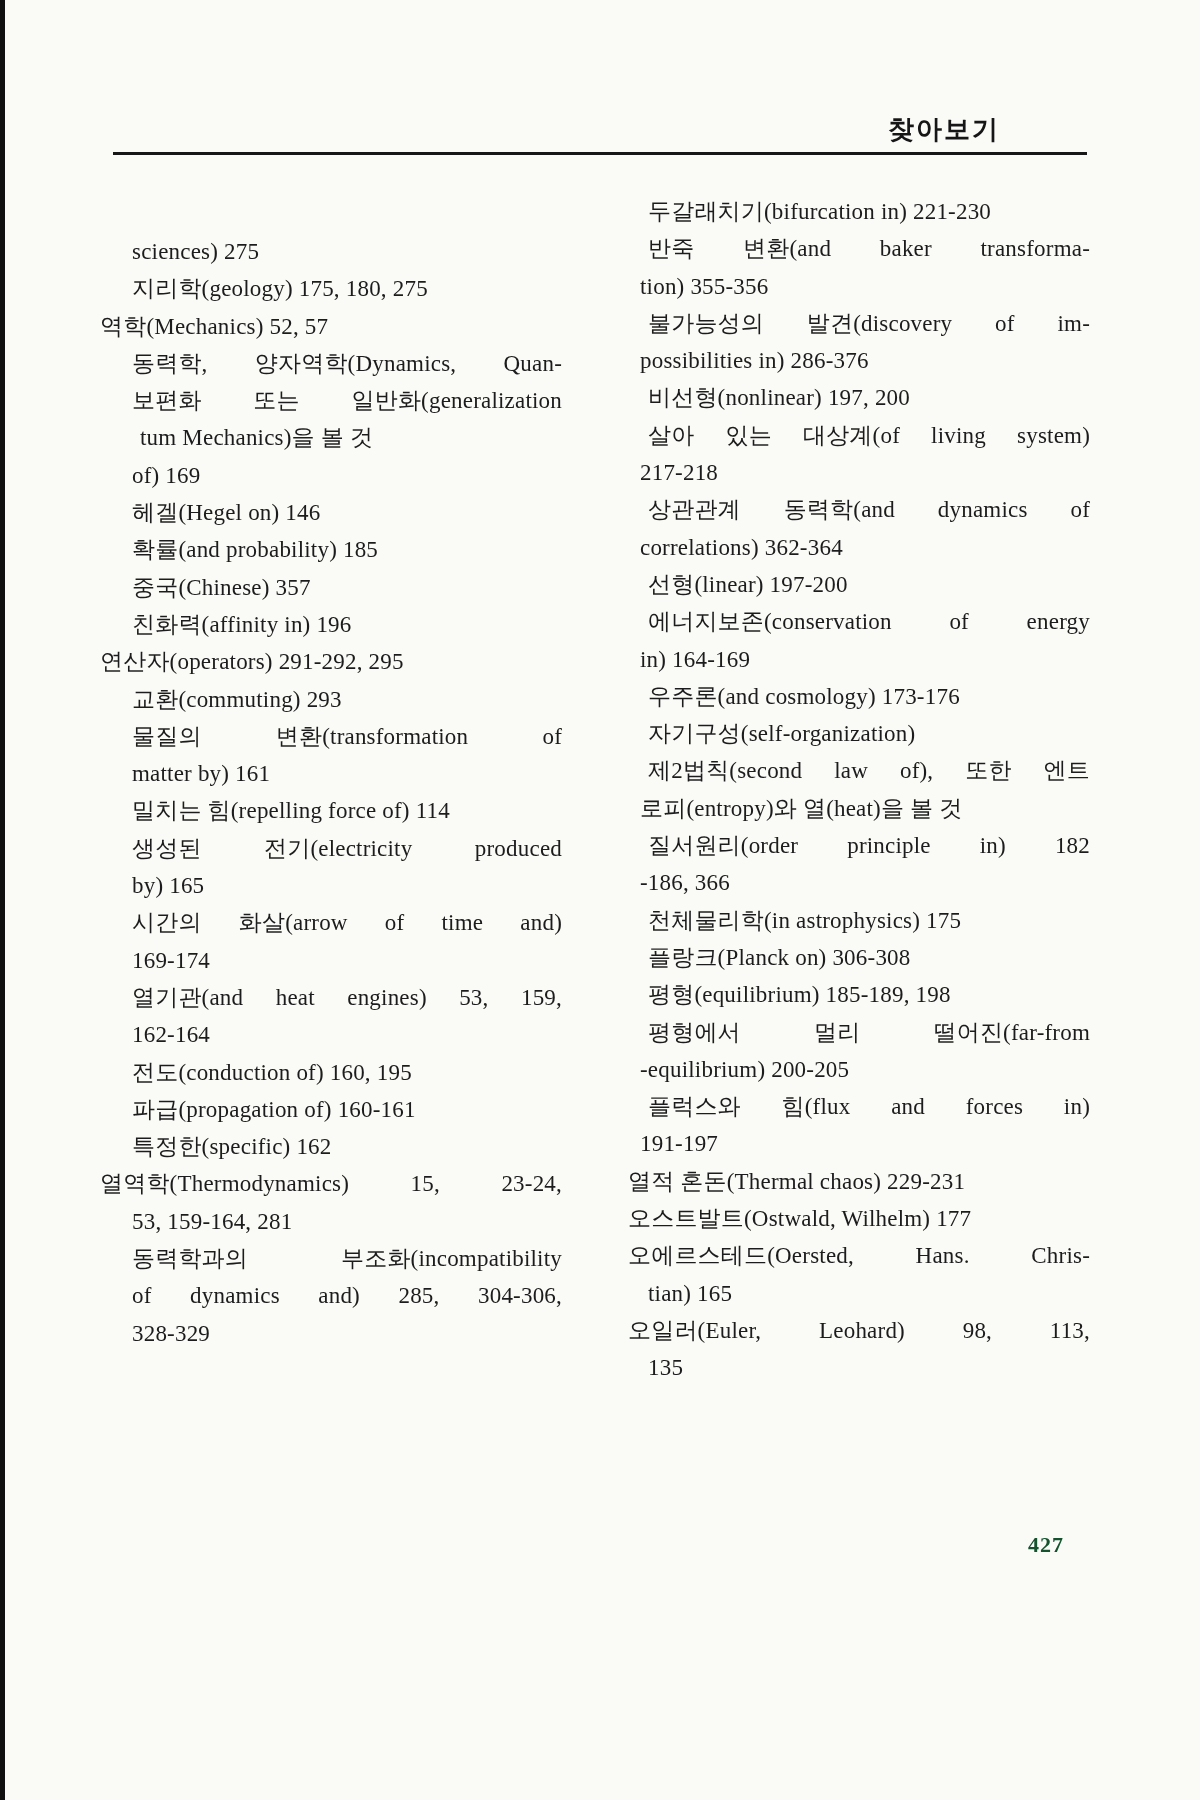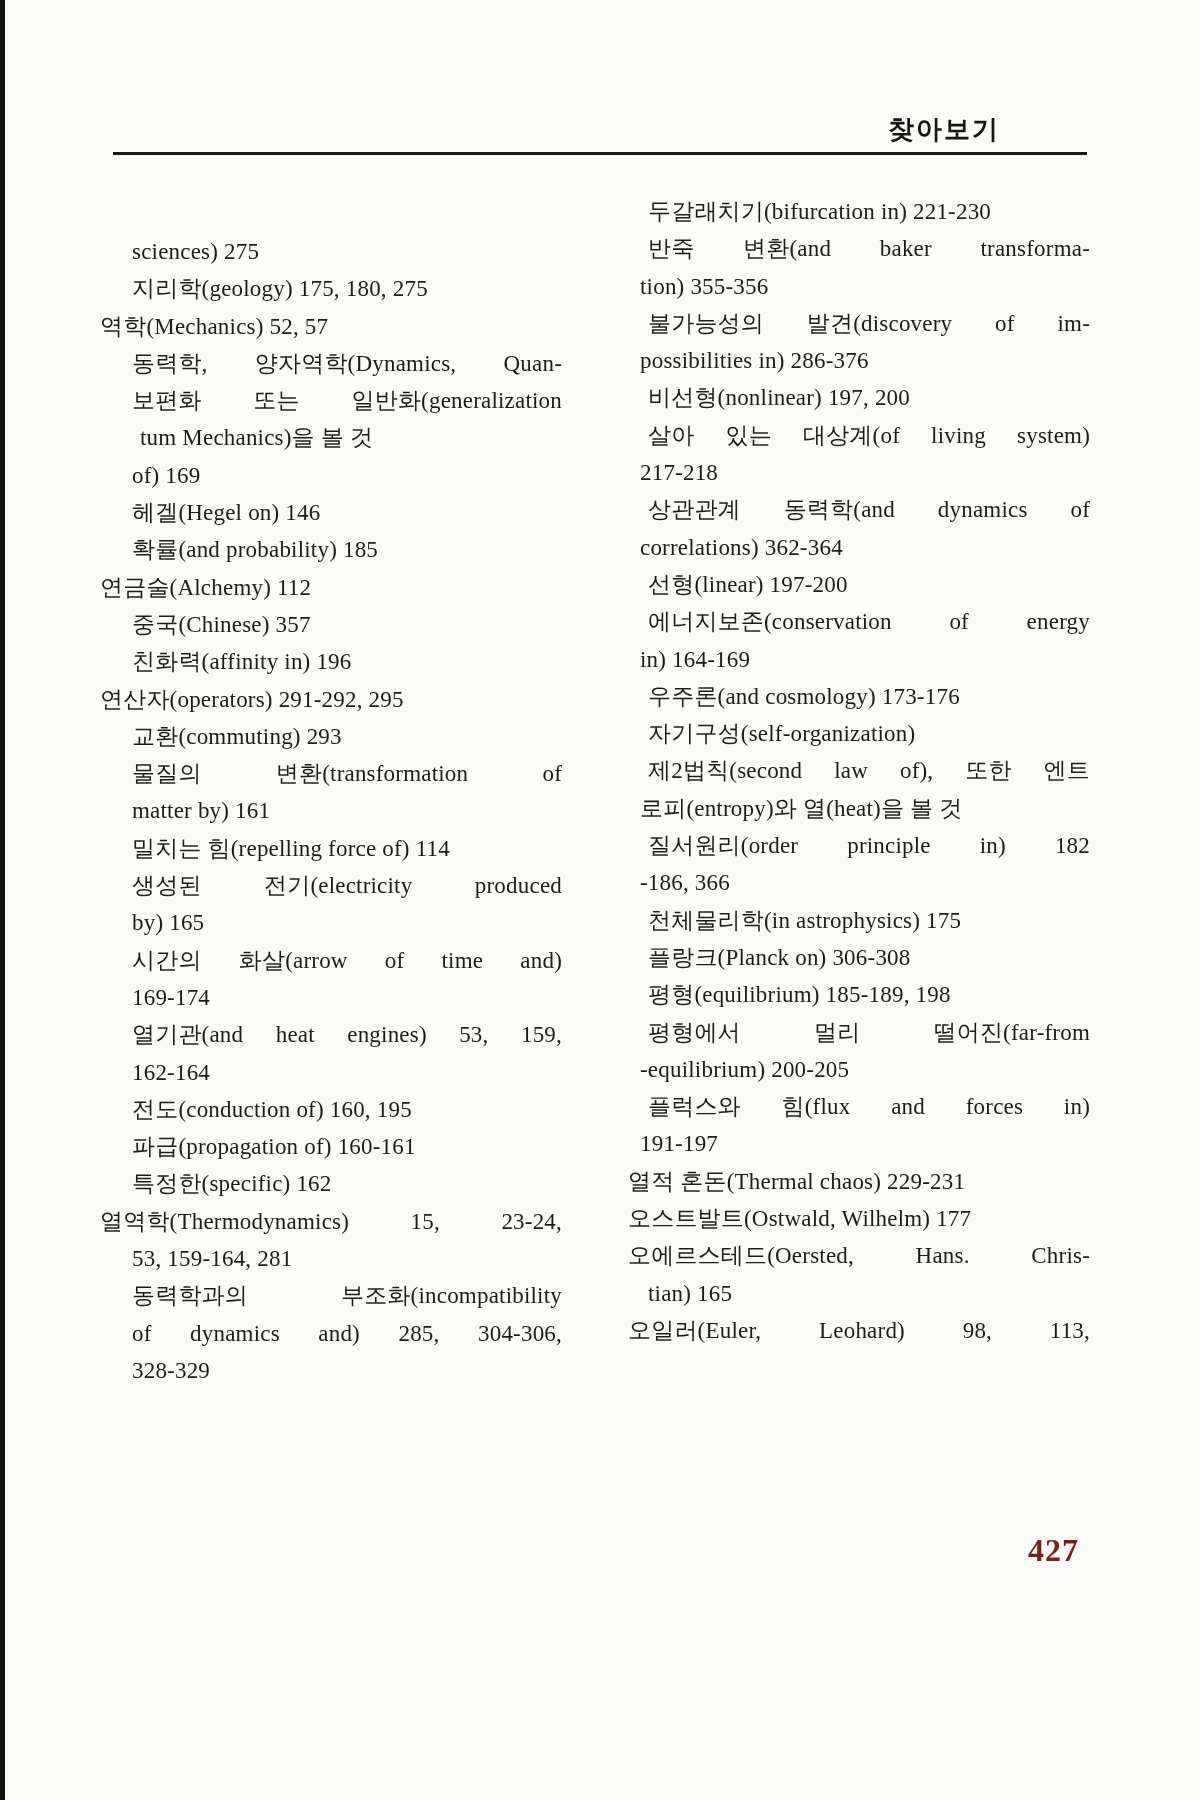--- a/index.html
+++ b/index.html
@@ -61,44 +61,43 @@
   .col-right .cont { padding-left: 12px; }
   .line.j {
     white-space: normal;
     text-align: justify;
     text-align-last: justify;
   }
   .page-number {
     position: absolute;
     top: 1532px;
     left: 1028px;
-    font-size: 32px;
+    font-size: 22px;
     letter-spacing: 1px;
     font-weight: 700;
-    color: #7f1d1d;
+    color: #14532d;
   }
 </style>
 </head>
 <body>
 
 <div class="page">
   <div class="scan-edge"></div>
   <div class="header-title">찾아보기</div>
   <div class="header-rule"></div>
   <div class="col col-left">
       <div class="line sub">sciences) 275</div>
       <div class="line sub">지리학(geology) 175, 180, 275</div>
       <div class="line main">역학(Mechanics) 52, 57</div>
       <div class="line sub j">동력학, 양자역학(Dynamics, Quan-</div>
       <div class="line sub j">보편화 또는 일반화(generalization</div>
       <div class="line cont">tum Mechanics)을 볼 것</div>
       <div class="line sub">of) 169</div>
       <div class="line sub">헤겔(Hegel on) 146</div>
       <div class="line sub">확률(and probability) 185</div>
-      <div class="line main">연금술(Alchemy) 112</div>
       <div class="line sub">중국(Chinese) 357</div>
       <div class="line sub">친화력(affinity in) 196</div>
       <div class="line main">연산자(operators) 291-292, 295</div>
       <div class="line sub">교환(commuting) 293</div>
       <div class="line sub j">물질의 변환(transformation of</div>
       <div class="line sub">matter by) 161</div>
       <div class="line sub">밀치는 힘(repelling force of) 114</div>
       <div class="line sub j">생성된 전기(electricity produced</div>
       <div class="line sub">by) 165</div>
       <div class="line sub j">시간의 화살(arrow of time and)</div>
@@ -139,15 +138,16 @@
       <div class="line sub">평형(equilibrium) 185-189, 198</div>
       <div class="line sub j">평형에서 멀리 떨어진(far-from</div>
       <div class="line cont">-equilibrium) 200-205</div>
       <div class="line sub j">플럭스와 힘(flux and forces in)</div>
       <div class="line cont">191-197</div>
       <div class="line main">열적 혼돈(Thermal chaos) 229-231</div>
       <div class="line main">오스트발트(Ostwald, Wilhelm) 177</div>
       <div class="line main j">오에르스테드(Oersted, Hans. Chris-</div>
       <div class="line sub">tian) 165</div>
       <div class="line main j">오일러(Euler, Leohard) 98, 113,</div>
+      <div class="line sub">135</div>
     </div>
   <div class="page-number">427</div>
 </div>
 
 </body></html>

